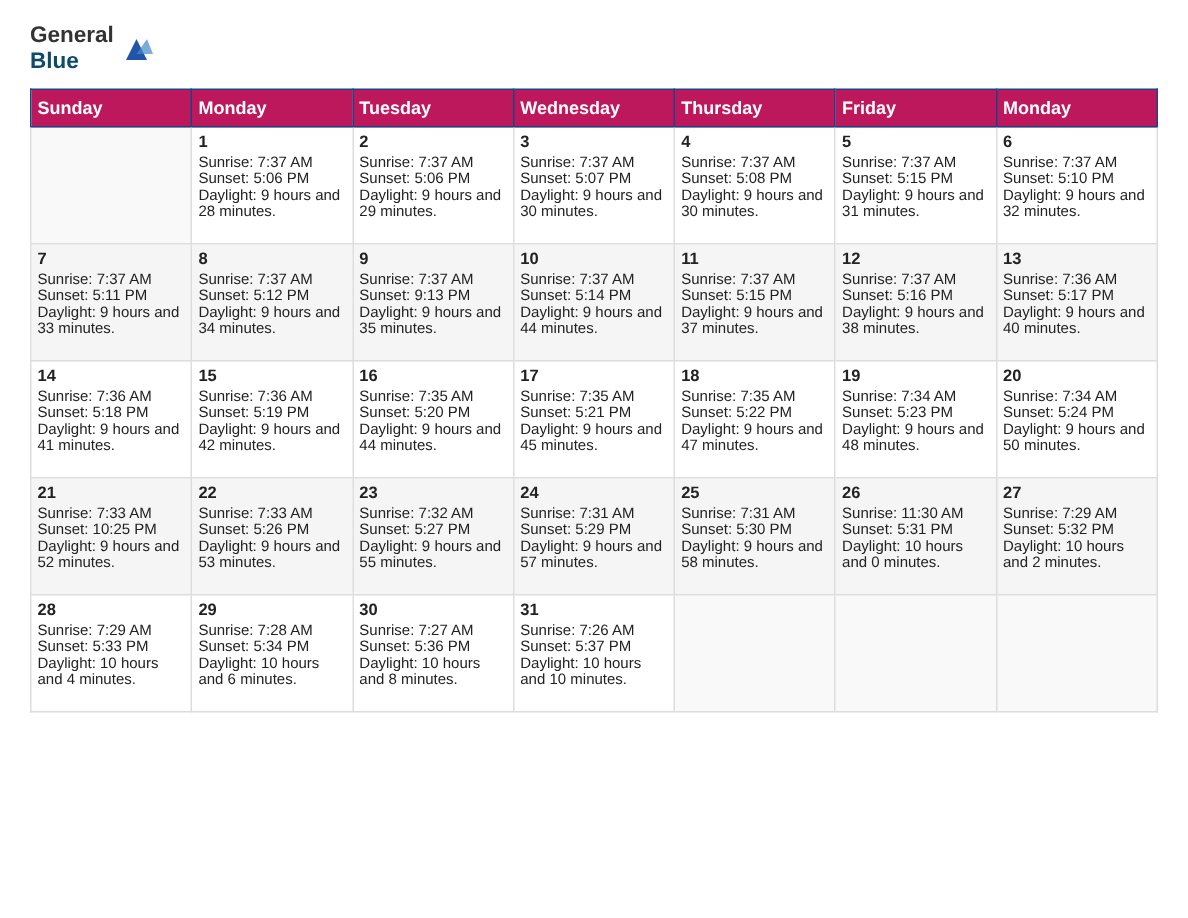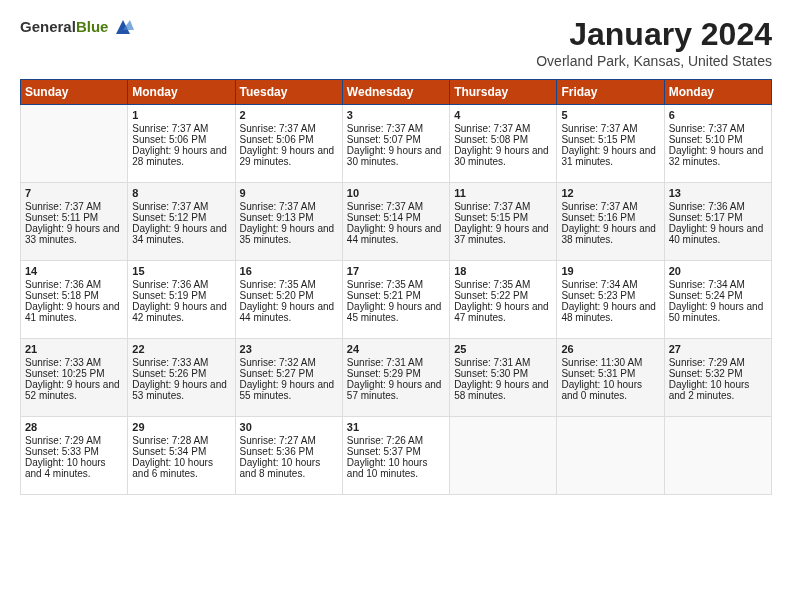--- a/index.html
+++ b/index.html
@@ -20,32 +20,32 @@
       justify-content: space-between;
       align-items: flex-start;
       margin-bottom: 10px;
     }
     .logo {
       display: flex;
       align-items: center;
     }
     .logo-text {
       display: flex;
-      flex-direction: row;
+      flex-direction: column;
       line-height: 1.1;
     }
     .logo-general {
       font-size: 15px;
       font-weight: bold;
       color: #333;
     }
     .logo-blue {
       font-size: 15px;
       font-weight: bold;
-      color: #4d7c0f;
+      color: #0c4a6e;
     }
     .logo-icon {
       width: 22px;
       height: 22px;
       margin-left: 4px;
     }
     .title-block {
       text-align: right;
     }
     .month-title {
@@ -56,21 +56,21 @@
     .location {
       font-size: 14px;
       color: #444;
     }
     table {
       width: 100%;
       border-collapse: collapse;
       table-layout: fixed;
     }
     thead th {
-      background: #c2410c;
+      background: #be185d;
       color: #fff;
       font-size: 12px;
       padding: 5px 4px;
       text-align: left;
       border: 1px solid #1a4488;
     }
     tbody td {
       vertical-align: top;
       font-size: 10px;
       color: #222;
@@ -99,24 +99,20 @@
   <div class="header">
     <div class="logo">
       <div class="logo-text">
         <span class="logo-general">General</span>
         <span class="logo-blue">Blue</span>
       </div>
       <svg class="logo-icon" viewBox="0 0 22 22">
         <polygon points="4,18 11,4 18,18" fill="#2255aa"></polygon>
         <polygon points="11,14 18,4 22,14" fill="#4488cc" opacity="0.7"></polygon>
       </svg>
-    </div>
-    <div class="title-block">
-      <div class="month-title">January 2024</div>
-      <div class="location">Overland Park, Kansas, United States</div>
     </div>
   </div>
 
   <table>
     <thead>
       <tr id="header-row">
           <th>Sunday</th>
           <th>Monday</th>
           <th>Tuesday</th>
           <th>Wednesday</th>

